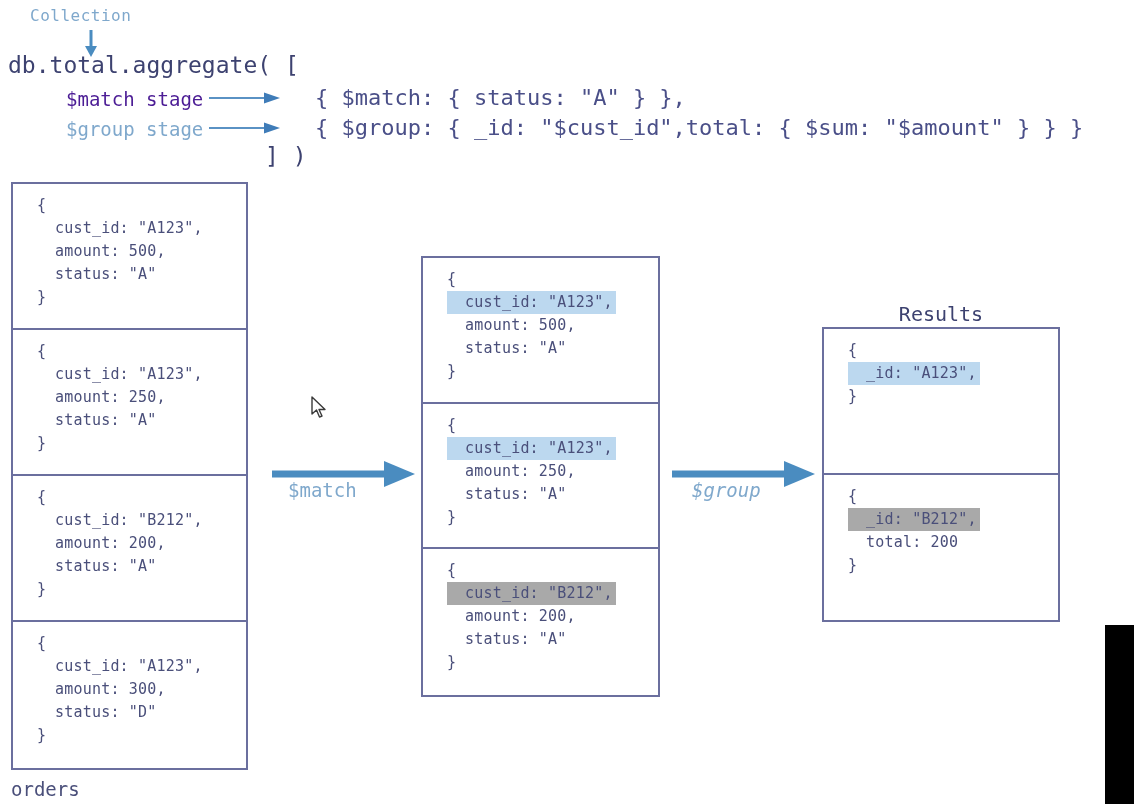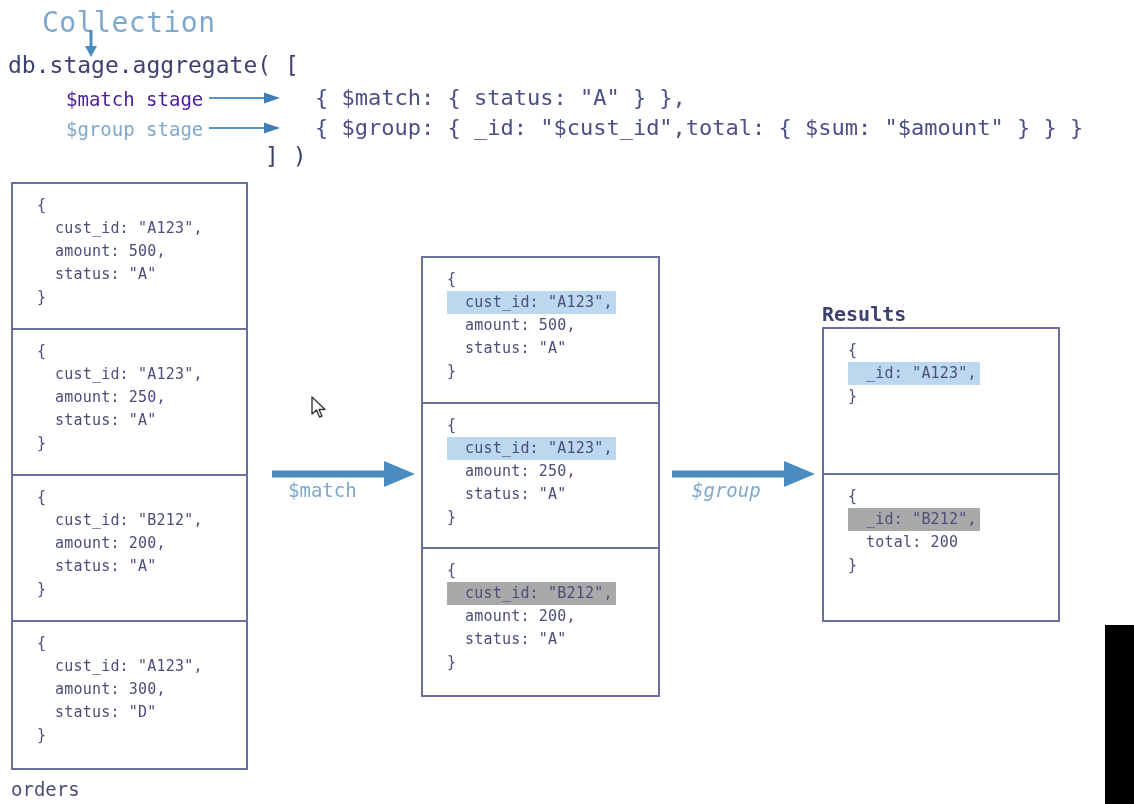--- a/index.html
+++ b/index.html
@@ -15,22 +15,22 @@
     font-family: "DejaVu Sans Mono", "Liberation Mono", monospace;
     color: #4a4f7a;
   }
 
   
   .abs { position: absolute; }
   .mono { font-family: "DejaVu Sans Mono", "Liberation Mono", monospace; }
 
   
   #collection-label {
-    left: 42px; top: 6px;
-    font-size: 28px;
+    left: 30px; top: 6px;
+    font-size: 16px;
     color: #7fa8cc;
     letter-spacing: 0.5px;
   }
   #collection-arrow {
     left: 82px; top: 30px;
     width: 18px; height: 28px;
   }
   #query-line-1 {
     left: 8px; top: 52px;
     font-size: 23px;
@@ -133,23 +133,23 @@
 
   
   #results-box {
     left: 822px; top: 327px;
     width: 238px; height: 295px;
   }
   #results-box .doc-cell { height: 50%; }
   #results-caption {
     left: 822px; top: 302px;
     width: 238px;
+    text-align: center;
     font-size: 20px;
     color: #3d4270;
-    font-weight: bold;
   }
 
   
   .flow-arrow { height: 26px; }
   #match-flow-arrow { left: 272px; top: 461px; width: 144px; }
   #group-flow-arrow { left: 672px; top: 461px; width: 144px; }
   .flow-label {
     font-size: 19px;
     color: #7fa8cc;
     white-space: pre;
@@ -174,21 +174,21 @@
 </head>
 <body>
 
 <div class="abs mono" id="collection-label">Collection</div>
 
 <svg class="abs" id="collection-arrow" viewBox="0 0 18 28">
   <line x1="9" y1="0" x2="9" y2="18" stroke="#4a8cc0" stroke-width="3"></line>
   <polygon points="9,27 3,16 15,16" fill="#4a8cc0"></polygon>
 </svg>
 
-<div class="abs mono" id="query-line-1">db.stage.aggregate( [</div>
+<div class="abs mono" id="query-line-1">db.total.aggregate( [</div>
 
 <div class="abs mono" id="match-stage-label">$match stage</div>
 <svg class="abs stage-arrow" id="match-stage-arrow" viewBox="0 0 72 14">
   <line x1="0" y1="7" x2="58" y2="7" stroke="#5a92c4" stroke-width="2"></line>
   <polygon points="71,7 55,1.5 55,12.5" fill="#3f7cb8"></polygon>
 </svg>
 
 <div class="abs mono" id="group-stage-label">$group stage</div>
 <svg class="abs stage-arrow" id="group-stage-arrow" viewBox="0 0 72 14">
   <line x1="0" y1="7" x2="58" y2="7" stroke="#5a92c4" stroke-width="2"></line>

